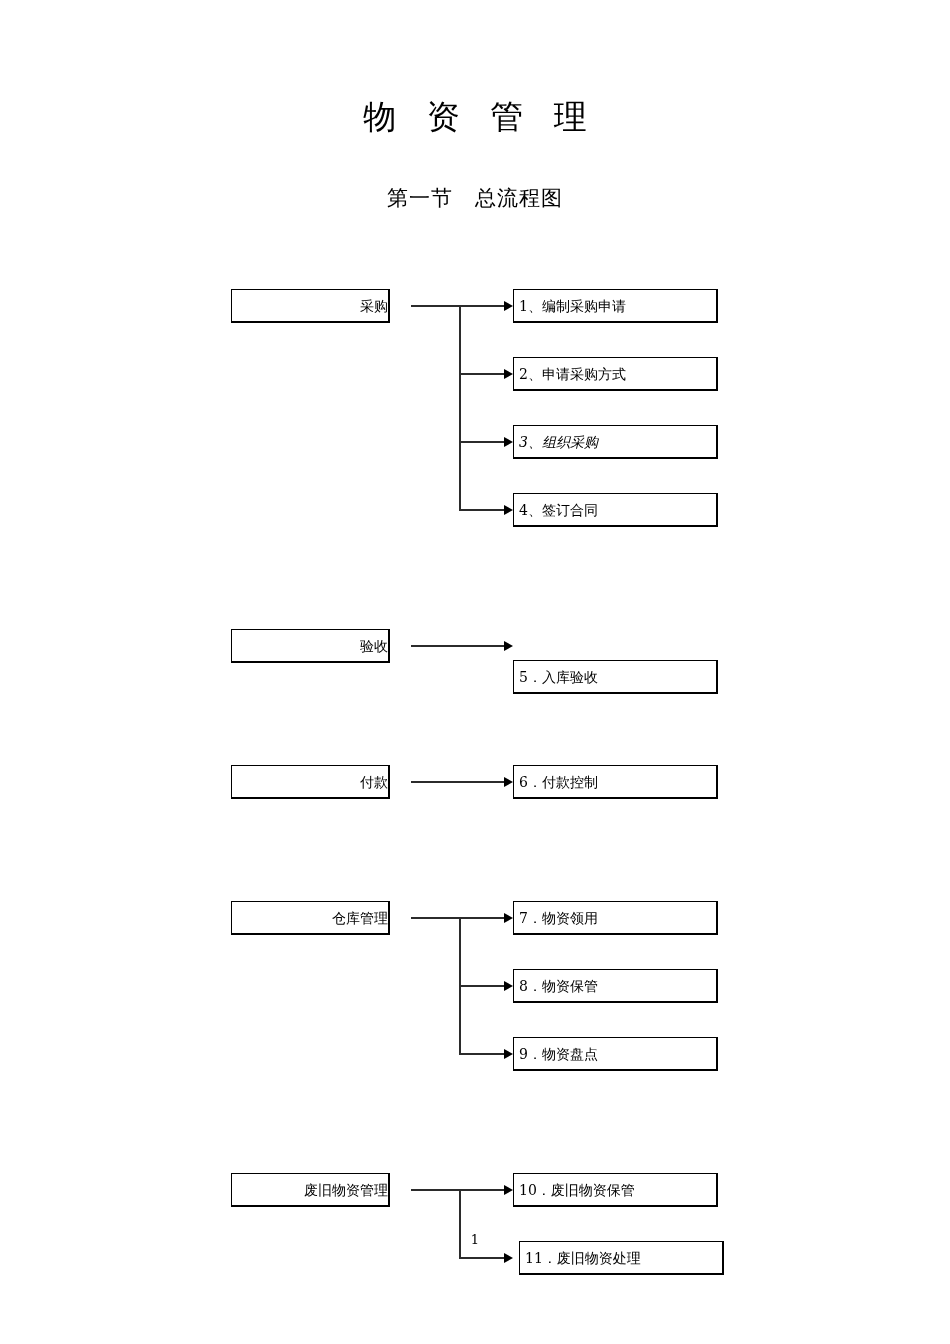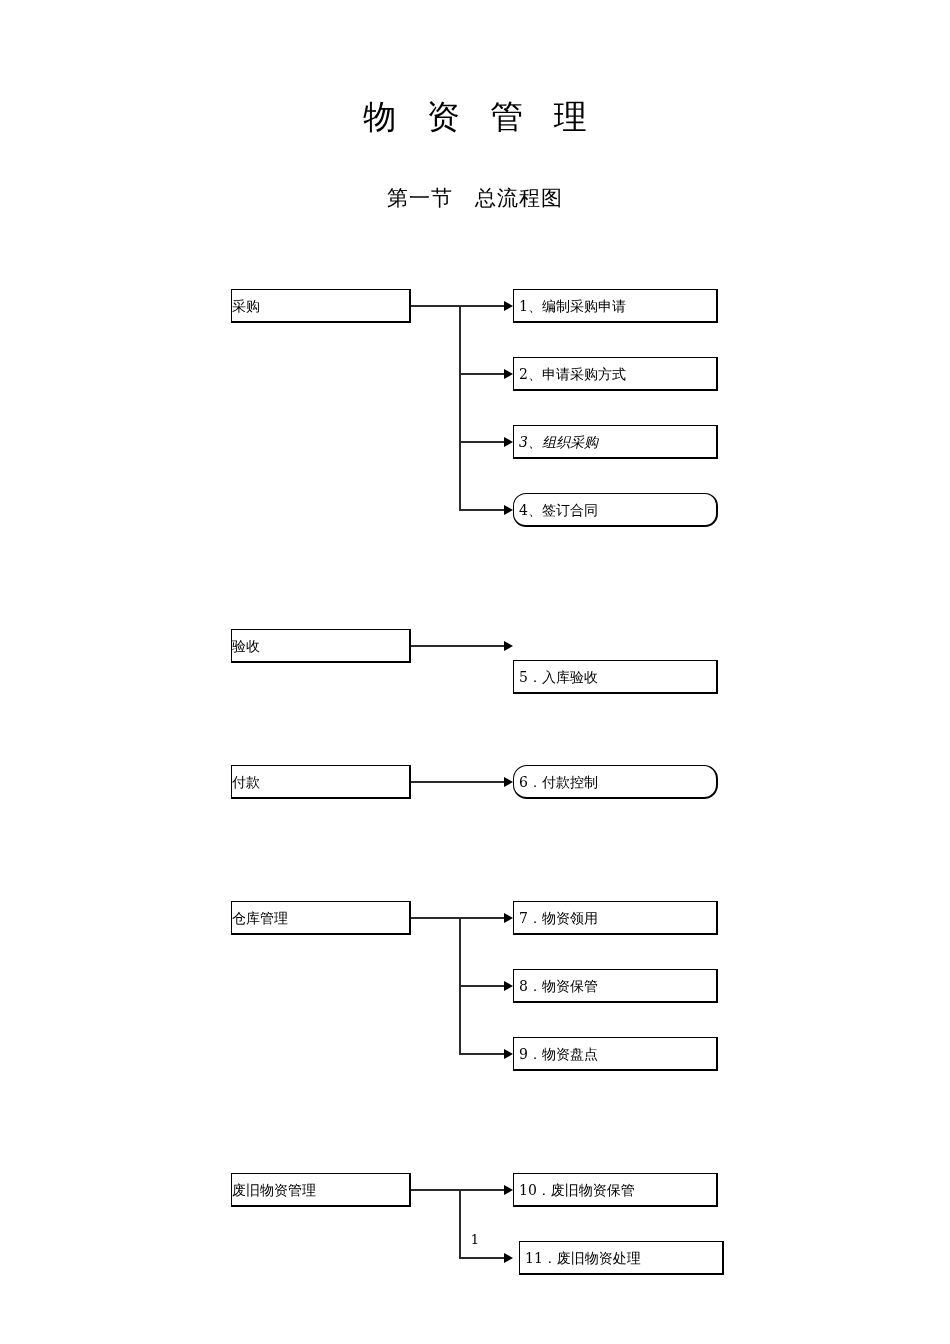--- a/index.html
+++ b/index.html
@@ -60,22 +60,22 @@
     background: #ffffff;
     height: 34px;
     line-height: 32px;
     font-size: 14px;
     font-family: "DejaVu Serif", "Liberation Serif", serif;
     white-space: nowrap;
     overflow: hidden;
   }
   .node.left {
     left: 231px;
-    width: 180px;
-    text-align: left;
+    width: 159px;
+    text-align: right;
     border-right-width: 2px;
     border-bottom-width: 2px;
   }
   .node.right {
     left: 513px;
     width: 205px;
     text-align: left;
     padding-left: 5px;
     border-right-width: 2px;
     border-bottom-width: 2px;
@@ -133,37 +133,37 @@
       <div class="node right" style="top: 357px;">
         <div class="">2、申请采购方式</div>
       </div>
       <div class="conn h" style="left: 459px; top: 373px; width: 45px;"></div>
       <div class="arrow" style="left: 504px; top: 369px;"></div>
       <div class="node right" style="top: 425px; font-style: italic;">
         <div class="">3、组织采购</div>
       </div>
       <div class="conn h" style="left: 459px; top: 441px; width: 45px;"></div>
       <div class="arrow" style="left: 504px; top: 437px;"></div>
-      <div class="node right" style="top: 493px; border-radius: 13px;">
+      <div class="node right" style="top: 493px;">
         <div class="">4、签订合同</div>
       </div>
       <div class="conn h" style="left: 459px; top: 509px; width: 45px;"></div>
       <div class="arrow" style="left: 504px; top: 505px;"></div>
       <div class="node left" style="top: 629px;">
         <div class="">验收</div>
       </div>
       <div class="node right" style="top: 629px; margin-top: 31px;">
         <div class="">5．入库验收</div>
       </div>
       <div class="conn h" style="left: 411px; top: 645px; width: 93px;"></div>
       <div class="arrow" style="left: 504px; top: 641px;"></div>
       <div class="node left" style="top: 765px;">
         <div class="">付款</div>
       </div>
-      <div class="node right" style="top: 765px; border-radius: 14px;">
+      <div class="node right" style="top: 765px;">
         <div class="">6．付款控制</div>
       </div>
       <div class="conn h" style="left: 411px; top: 781px; width: 93px;"></div>
       <div class="arrow" style="left: 504px; top: 777px;"></div>
       <div class="node left" style="top: 901px;">
         <div class="">仓库管理</div>
       </div>
       <div class="conn h" style="left: 411px; top: 917px; width: 50px;"></div>
       <div class="conn v" style="left: 459px; top: 917px; height: 138px;"></div>
       <div class="node right" style="top: 901px;">

